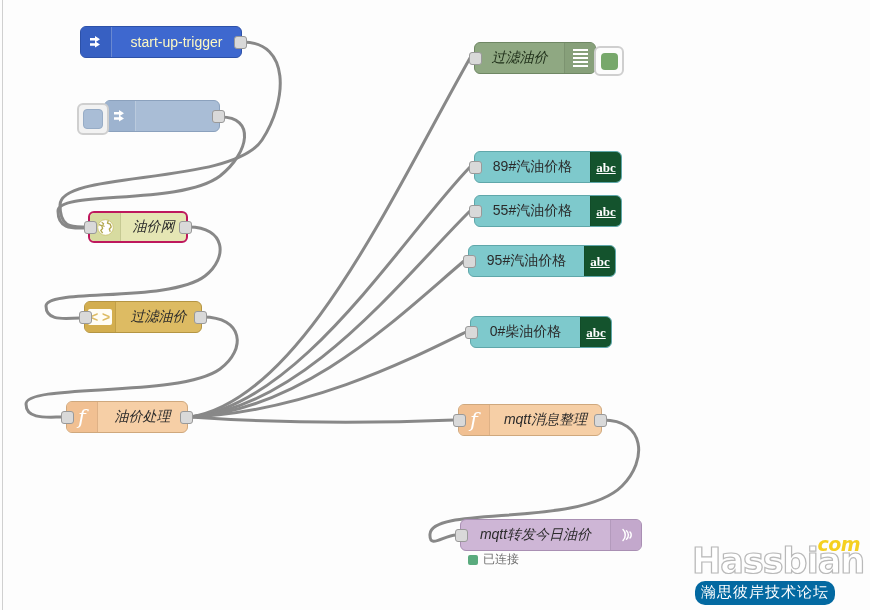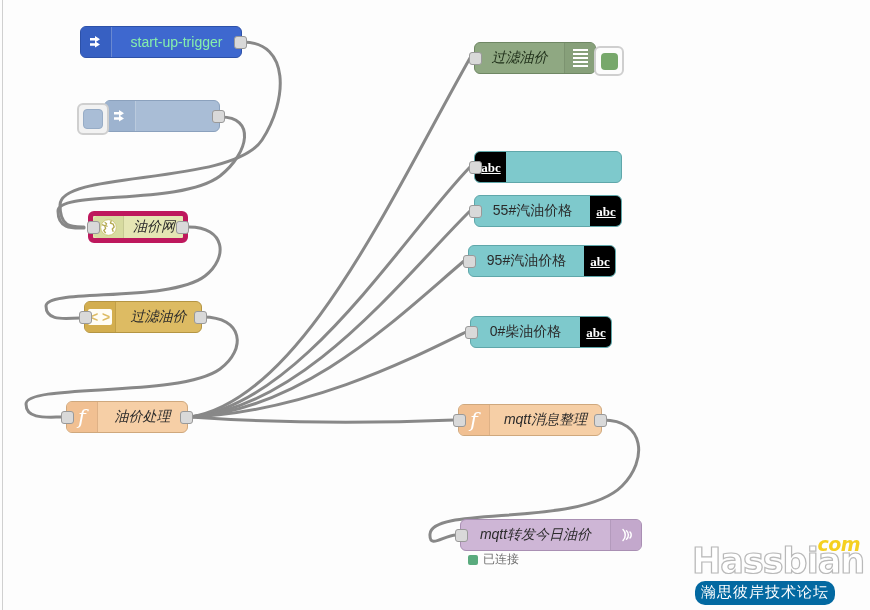--- a/index.html
+++ b/index.html
@@ -98,43 +98,43 @@
     margin-top: -6px;
     background: #d9d9d9;
     border: 1px solid #999;
     border-radius: 3px;
   }
   .port.in  { left: -6px; }
   .port.out { right: -6px; }
 
   
   .n-inject      { background: #3e68cf; border-color: #2d51a8; }
-  .n-inject .node-label { color: #86efac; }
+  .n-inject .node-label { color: #fef9c3; }
   .n-inject .node-icon  { background: #3760c2; border-right-color: rgba(255,255,255,0.25); }
 
   .n-inject2     { background: #a9bdd6; border-color: #8ba1bd; }
   .n-inject2 .node-label { color: #28323d; }
   .n-inject2 .node-icon  { background: #9db3cf; border-right-color: rgba(255,255,255,0.3); }
 
   .n-http        { background: #e5e6b4; border-color: #b9ba8a; }
   .n-http .node-icon { background: #d7dba0; }
-  .n-http.selected { border: 5px solid #be185d; }
+  .n-http.selected { border: 2px solid #be185d; }
 
   .n-html        { background: #ddbb63; border-color: #b49543; }
   .n-html .node-icon { background: #d3ae4f; }
 
   .n-function    { background: #f6cfa6; border-color: #cfa87d; }
   .n-function .node-icon { background: #f1c092; }
 
   .n-debug       { background: #8fa882; border-color: #6f8764; }
   .n-debug .node-label { color: #20301a; }
   .n-debug .node-icon-right { background: #87a07a; }
 
   .n-change      { background: #7ec9cc; border-color: #5fa7aa; }
-  .n-change .node-icon-right { background: #000000; }
+  .n-change .node-icon-right { background: #14532d; }
 
   .n-mqtt        { background: #ceb6d6; border-color: #a98fb3; }
   .n-mqtt .node-icon-right { background: #c3a8cc; }
 
   
   .debug-toggle {
     position: absolute;
     right: -29px;
     top: 3px;
     width: 26px;
@@ -392,20 +392,21 @@
       </div>
     </div>
     <span class="port in"></span>
     <div class="debug-toggle">
       <span class="dot"></span>
     </div>
   </div>
 
   <div class="node n-change" style="left:474px; top:151px; width:148px;">
     <div class="node-body">
+      <div class="node-label">89#汽油价格</div>
       <div class="node-icon-right">
         <span class="glyph-abc">abc</span>
       </div>
     </div>
     <span class="port in"></span>
   </div>
 
   <div class="node n-change" style="left:474px; top:195px; width:148px;">
     <div class="node-body">
       <div class="node-label">55#汽油价格</div>

